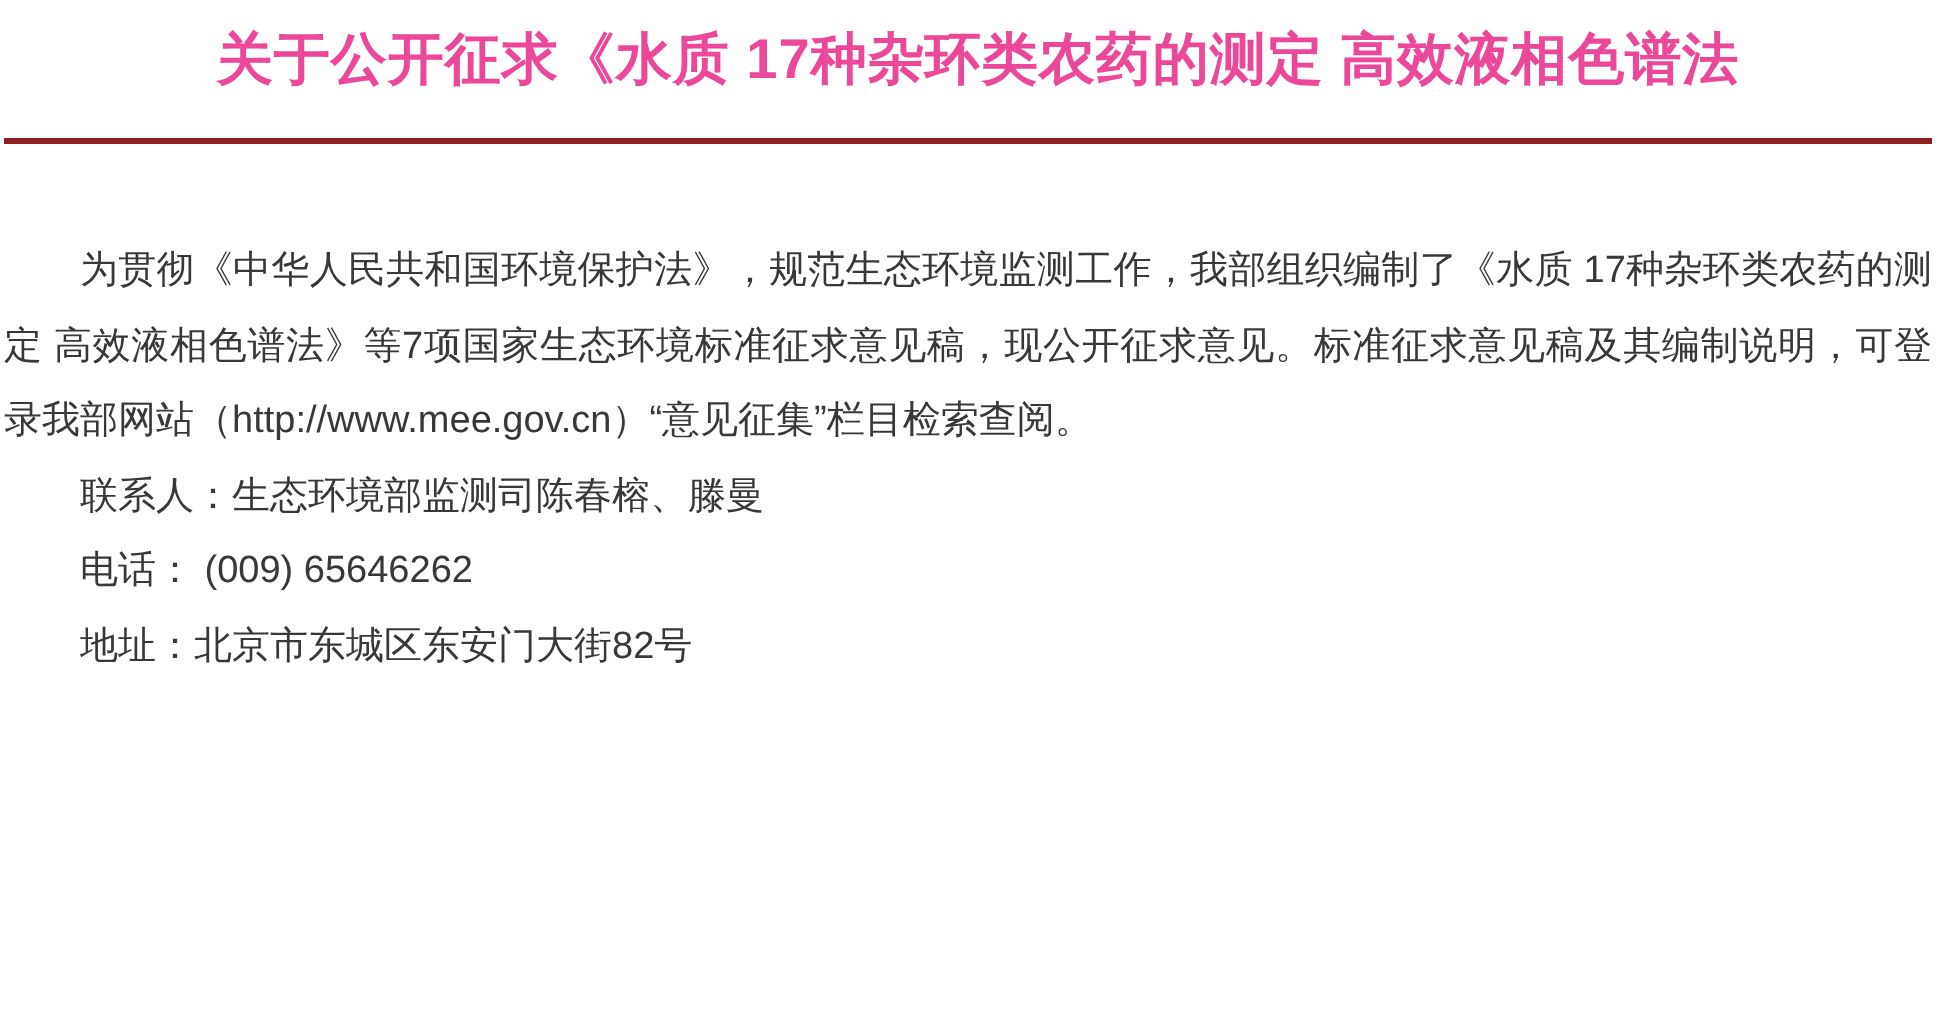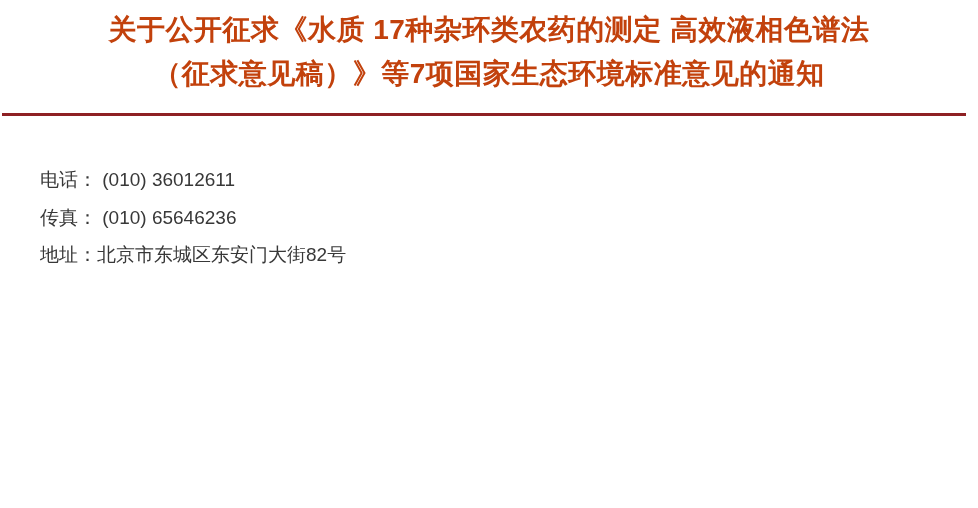--- a/index.html
+++ b/index.html
@@ -13,21 +13,21 @@
     background: #ffffff;
     font-family: "Liberation Sans", sans-serif;
   }
   .page {
     width: 100%;
     height: 100%;
   }
   .title-block {
     padding-top: 8px;
     text-align: center;
-    color: #c2410c;
+    color: #ec4899;
     font-weight: bold;
     font-size: 28px;
     line-height: 44px;
     letter-spacing: 0.5px;
   }
   .divider {
     border: none;
     height: 3px;
     background: #8e2023;
     margin: 17px 12px 0 2px;
@@ -51,32 +51,32 @@
     display: inline;
   }
 </style>
 </head>
 <body>
 
 <div class="page">
 
   <header class="title-block">
     <div class="title-line">关于公开征求《水质 17种杂环类农药的测定 高效液相色谱法</div>
-    <div class="title-line">（征求意见稿）》等7项国家生态环境标准意见的通知</div>
   </header>
 
   <hr class="divider">
 
   <main class="body-text">
 
+    <p class="para">为贯彻《中华人民共和国环境保护法》，规范生态环境监测工作，我部组织编制了《水质 17种杂环类农药的测定 高效液相色谱法》等7项国家生态环境标准征求意见稿，现公开征求意见。标准征求意见稿及其编制说明，可登录我部网站（http://www.mee.gov.cn）“意见征集”栏目检索查阅。</p>
 
 
+    <div class="contact-line"><span class="contact-label">联系人：</span><span class="contact-value">生态环境部监测司陈春榕、滕曼</span></div>
 
-    <div class="contact-line"><span class="contact-label">电话：</span><span class="contact-value"> (010) 36012611</span></div>
+    <div class="contact-line"><span class="contact-label">电话：</span><span class="contact-value"> (009) 65646262</span></div>
 
-    <div class="contact-line"><span class="contact-label">传真：</span><span class="contact-value"> (010) 65646236</span></div>
 
 
     <div class="contact-line"><span class="contact-label">地址：</span><span class="contact-value">北京市东城区东安门大街82号</span></div>
 
   </main>
 
 </div>
 
 </body></html>

